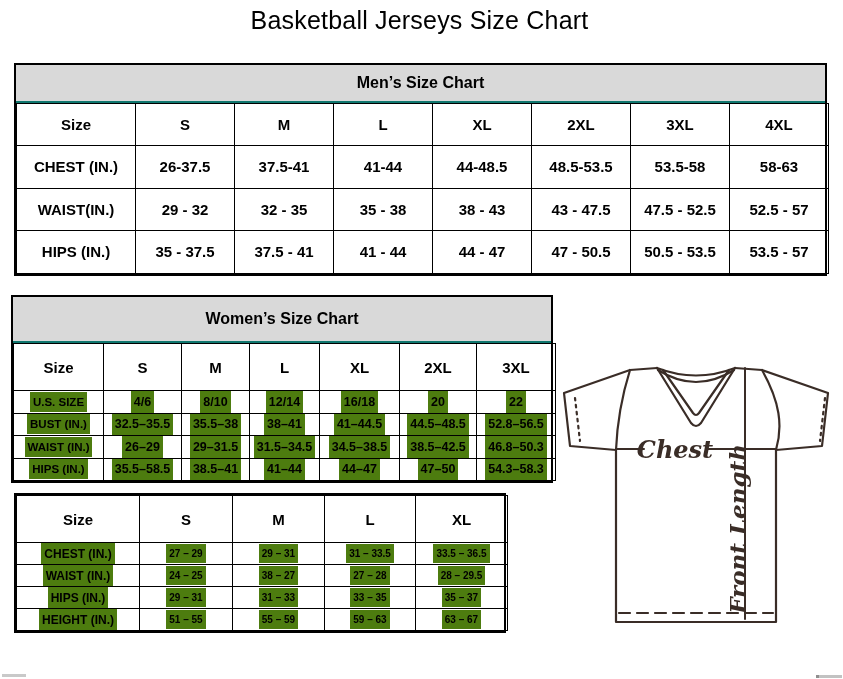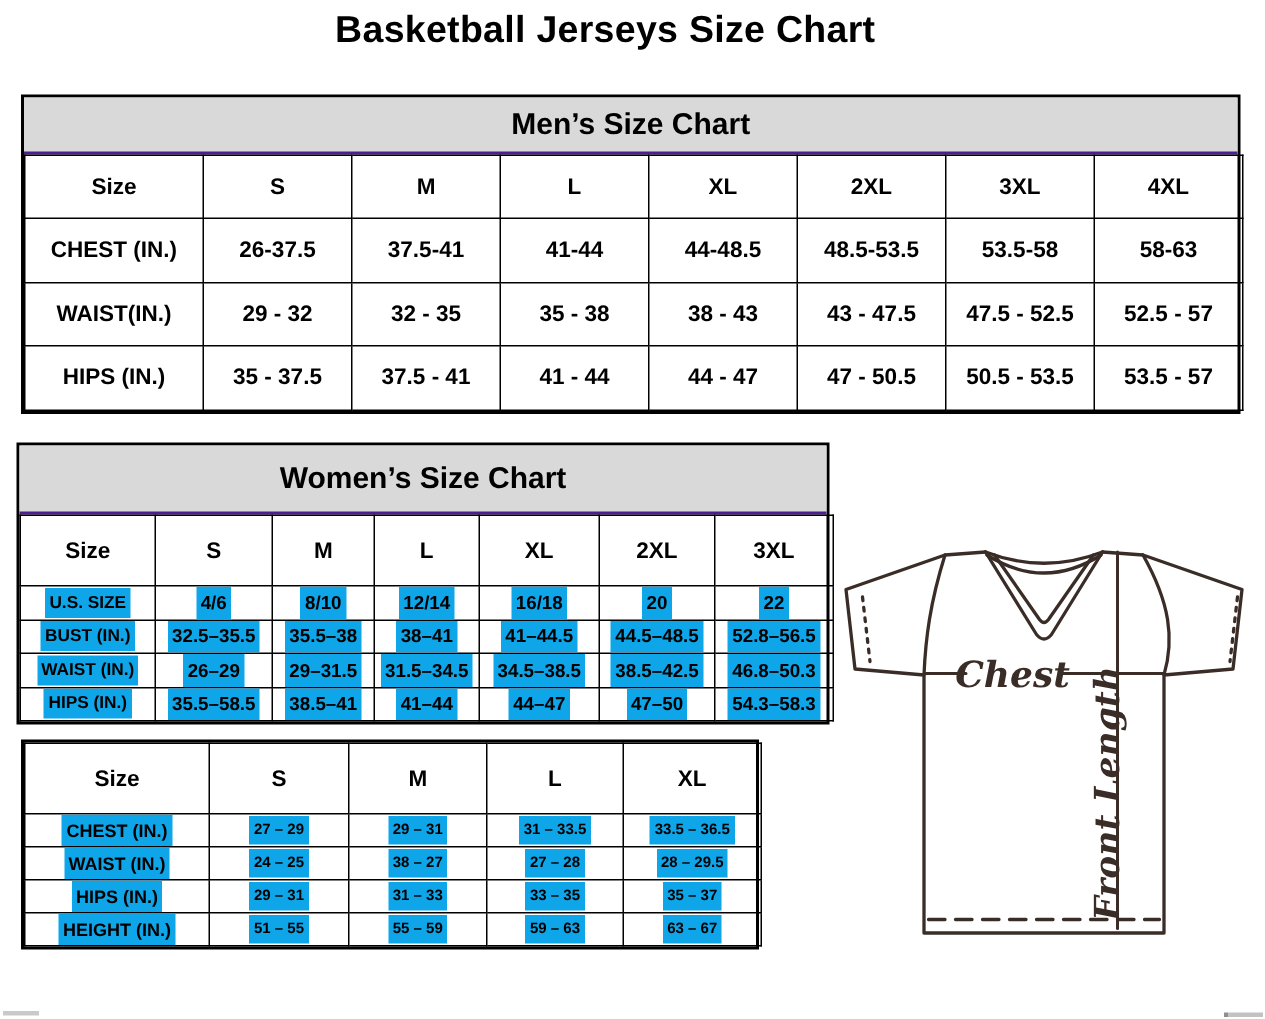--- a/index.html
+++ b/index.html
@@ -3,29 +3,29 @@
 <meta charset="utf-8">
 <style>
   html,body{margin:0;padding:0}
   body{
     width:843px;height:679px;position:relative;overflow:hidden;
     background:#ffffff;color:#000;
     font-family:"Liberation Sans", sans-serif;
   }
   .page-title{
     position:absolute;top:6px;left:0;width:807px;text-align:center;
-    font-size:25px;font-weight:bold;letter-spacing:.2px;
+    font-size:25px;font-weight:normal;letter-spacing:.2px;padding-left:16px;
   }
   .size-chart{
     position:absolute;border:2px solid #000;background:#fff;box-sizing:border-box;
   }
   .band{
-    background:#d9d9d9;border-bottom:2px solid #4c1d95;box-sizing:border-box;
+    background:#d9d9d9;border-bottom:2px solid #0f766e;box-sizing:border-box;
     display:flex;align-items:center;justify-content:center;
-    font-weight:bold;font-size:20px;
+    font-weight:bold;font-size:16px;
   }
   table{width:100%;border-collapse:collapse;table-layout:fixed}
   th,td{
     border:1.5px solid #000;text-align:center;vertical-align:middle;
     font-weight:bold;padding:0;overflow:hidden;white-space:nowrap;
   }
   
   #men-chart{left:14px;top:63px;width:813px}
   #men-chart .band{height:38px}
   #men-chart th{height:41px;font-size:15px}
@@ -36,21 +36,21 @@
   #women-chart th{height:46px;font-size:15px}
   #women-chart td{height:21.5px;font-size:12.5px}
   #women-chart td.row-label{font-size:11.5px}
   
   #youth-chart{left:14px;top:493px;width:492px}
   #youth-chart .band{height:33px}
   #youth-chart th{height:46px;font-size:15px}
   #youth-chart td{height:21px;font-size:10px}
   #youth-chart td.row-label{font-size:12px}
   
-  .hl-values .hl{background:#0ea5e9;padding:4px 3px}
+  .hl-values .hl{background:#4d7c0f;padding:4px 3px}
   #jersey{position:absolute;left:556px;top:362px;width:288px;height:300px}
   .gray-bar{position:absolute;height:3px}
   #gray-bar-left{left:2px;top:674px;width:24px;background:#c9c9c9}
   #gray-bar-right{left:819px;top:675px;width:23px;background:#c2c2c2}
   #gray-bar-right-cap{left:816px;top:675px;width:3px;background:#8f8f8f}
 </style>
 </head>
 <body>
 
 <div class="page-title">Basketball Jerseys Size Chart</div>

